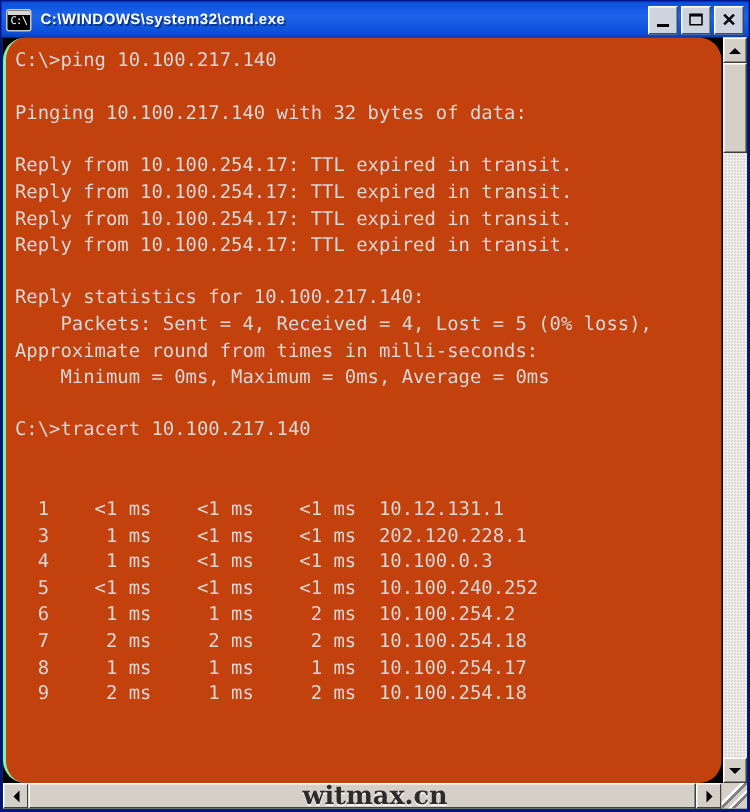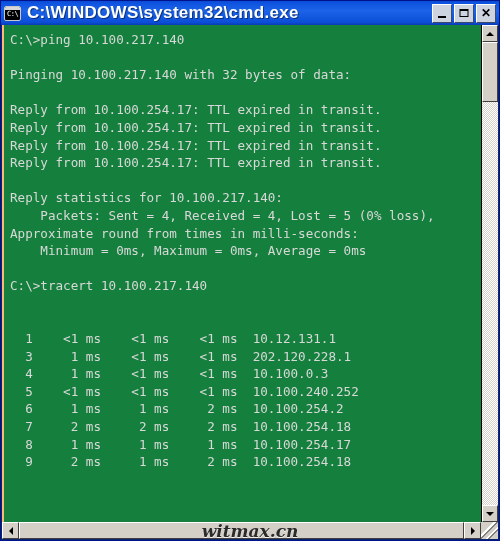--- a/index.html
+++ b/index.html
@@ -63,21 +63,21 @@
     font-family: "DejaVu Sans Mono", monospace;
     font-size: 7px;
     line-height: 9px;
     color: #ffffff;
     letter-spacing: -0.5px;
     white-space: nowrap;
   }
   .title-text {
     color: #ffffff;
     font-family: "Liberation Sans", sans-serif;
-    font-size: 17px;
+    font-size: 10px;
     font-weight: bold;
     letter-spacing: 0.3px;
     white-space: nowrap;
     text-shadow: 1px 1px 0 rgba(0,0,0,0.45);
     flex: 1 1 auto;
     overflow: hidden;
   }
   .win-buttons {
     display: flex;
     gap: 2px;
@@ -130,25 +130,26 @@
   }
   .client-row {
     flex: 1 1 auto;
     display: flex;
     flex-direction: row;
     min-height: 0;
   }
 
   .console {
     flex: 1 1 auto;
-    background: #15803d;
-    overflow: hidden;
-    position: relative;
-    border-left: 2px solid #fdba74;
-    box-sizing: border-box;
+    background: #c2410c;
+    overflow: hidden;
+    position: relative;
+    border-left: 2px solid #86efac;
+    box-sizing: border-box;
+    border-radius: 15px;
   }
   .console-inner {
     padding: 6px 0 0 6px;
   }
   .line {
     font-family: "DejaVu Sans Mono", monospace;
     font-size: 12.6px;
     line-height: 17.6px;
     color: #d8d8d8;
     white-space: pre;
@@ -263,21 +264,20 @@
       linear-gradient(135deg, transparent 62%, #ffffff 62%, #ffffff 69%, #808080 69%, #808080 76%, transparent 76%);
   }
 
   
   .watermark {
     position: absolute;
     left: 0; right: 0;
     bottom: 0px;
     text-align: center;
     font-family: "DejaVu Serif", serif;
-    font-style: italic;
     font-weight: bold;
     font-size: 17px;
     line-height: 17px;
     color: #2b2b2b;
     text-shadow: 0 1px 0 rgba(255,255,255,0.75);
     pointer-events: none;
     z-index: 5;
   }
 </style>
 </head>

